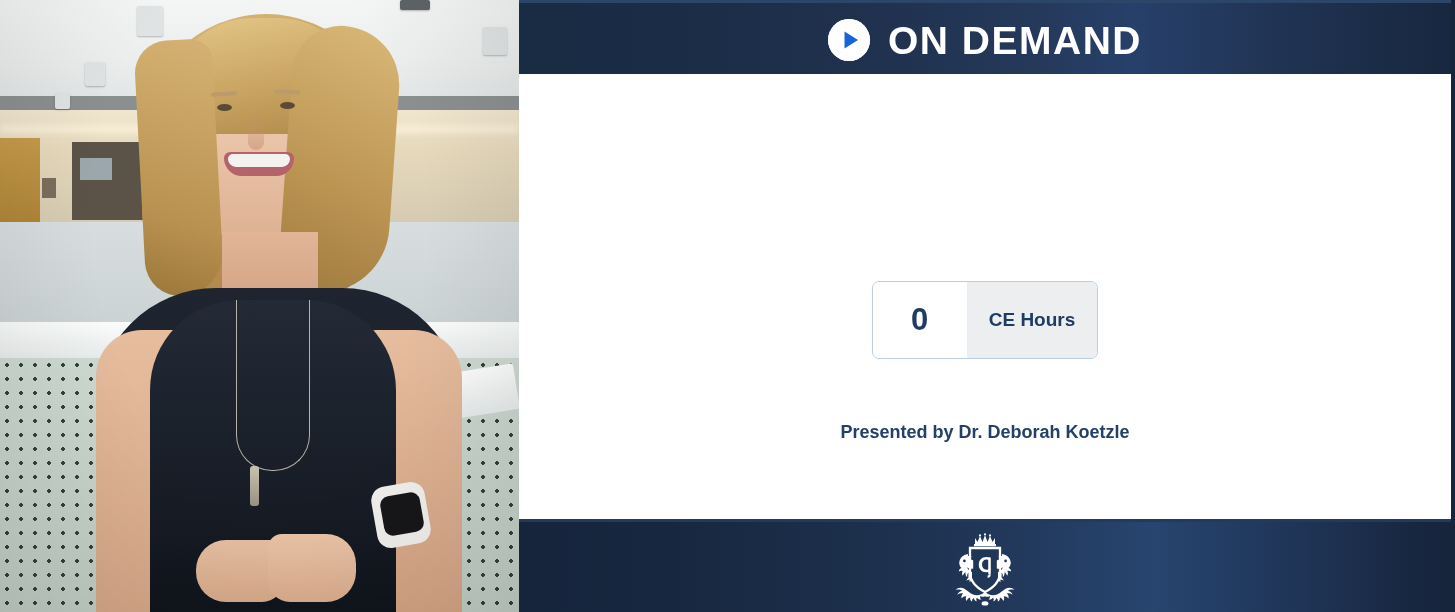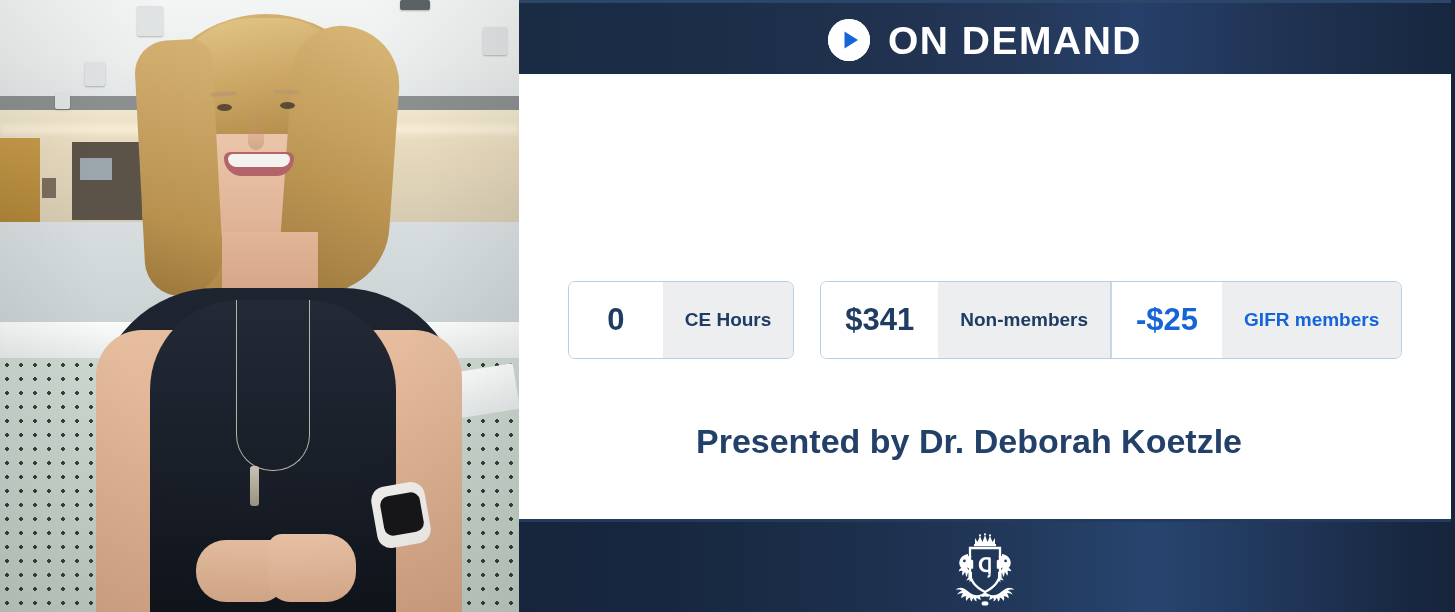--- a/index.html
+++ b/index.html
@@ -320,25 +320,25 @@
   .badge-cell {
     display: flex;
     align-items: stretch;
   }
   .badge-cell + .badge-cell {
     border-left: 2px solid #c3d6ec;
   }
 
   #presenter {
     position: absolute;
-    left: 20px; top: 348px;
+    left: 36px; top: 348px;
     width: 860px;
     text-align: center;
     color: #234069;
-    font-size: 34px;
+    font-size: 18px;
     font-weight: bold;
   }
 
   
   #footer-band {
     position: absolute;
     left: 0; top: 519px;
     width: 932px; height: 93px;
     background: linear-gradient(90deg,
        #16253c 0%, #17273f 16%, #1c2f4b 36%, #22395c 54%,
@@ -420,30 +420,20 @@
 
       <div id="badges-row">
 
         <div class="badge-group">
           <div class="badge-cell">
             <span class="badge-value">0</span>
             <span class="badge-label">CE Hours</span>
           </div>
         </div>
 
-        <div class="badge-group">
-          <div class="badge-cell">
-            <span class="badge-value">$341</span>
-            <span class="badge-label">Non-members</span>
-          </div>
-          <div class="badge-cell accent">
-            <span class="badge-value">-$25</span>
-            <span class="badge-label">GIFR members</span>
-          </div>
-        </div>
 
       </div>
 
       <div id="presenter">Presented by Dr. Deborah Koetzle</div>
     </div>
 
     <div id="footer-band">
       <span>
         <svg id="crest-logo" viewBox="0 0 86 78" aria-hidden="true">
           <g fill="#ffffff">

